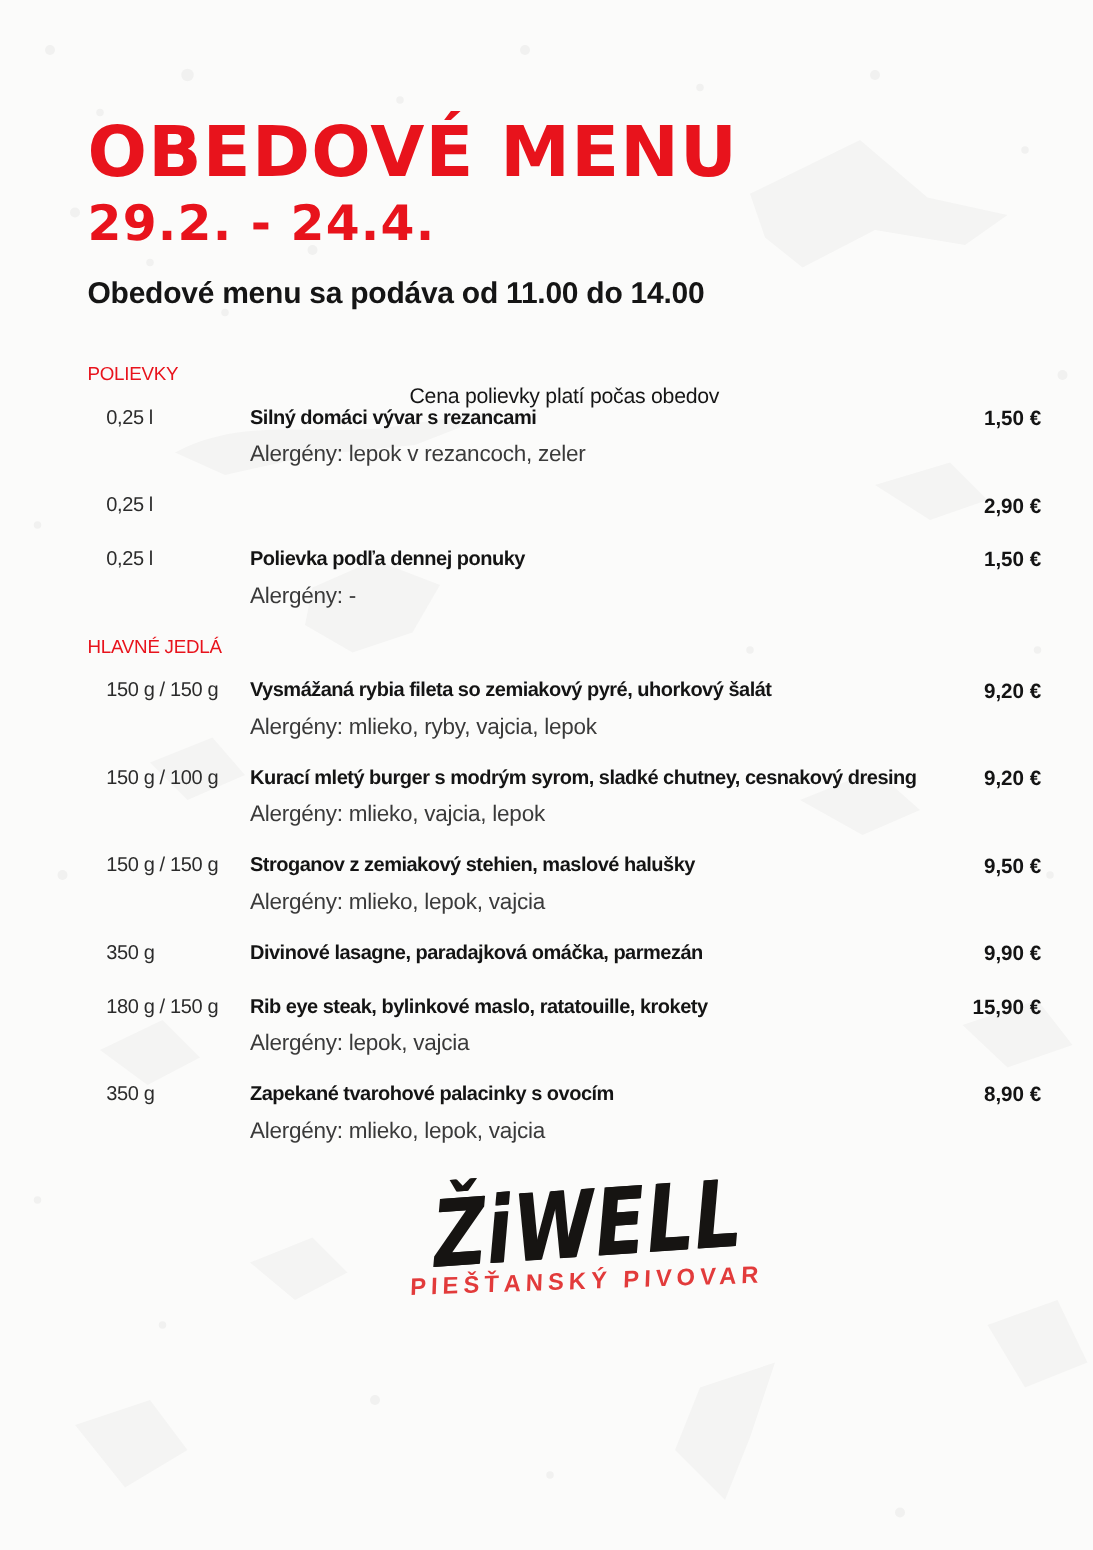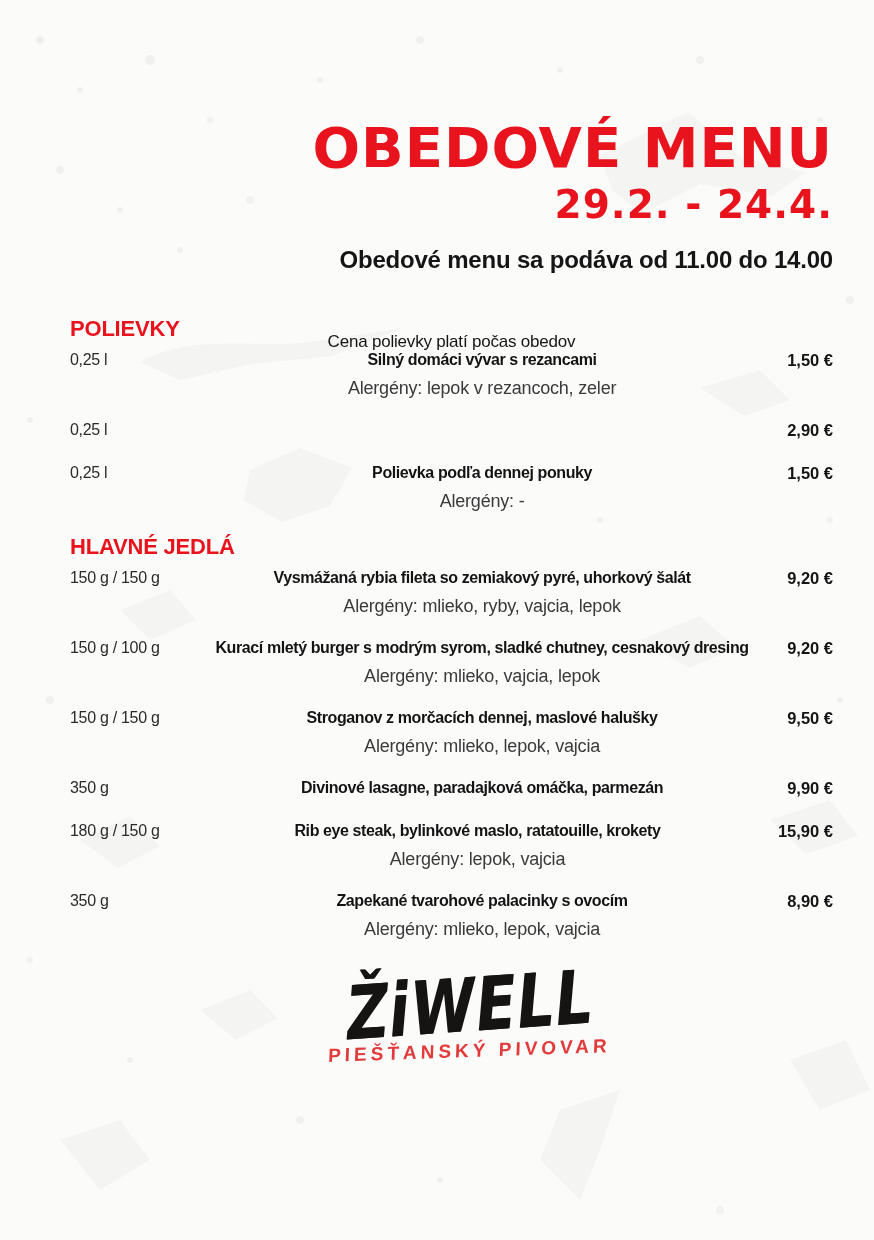--- a/index.html
+++ b/index.html
@@ -9,45 +9,45 @@
     background:#fbfbfa;
     font-family:"Liberation Sans", sans-serif;
     color:#1d1d1d;
     overflow:hidden;
     -webkit-font-smoothing:antialiased;
   }
   .texture { position:absolute; inset:0; z-index:0; pointer-events:none; }
   .content { position:relative; z-index:1; padding:0 41px 0 70px; }
 
   
-  .header { text-align:right; padding-top:120px; }
+  .header { text-align:left; padding-top:95px; }
   .title {
     font-family:"DejaVu Sans", sans-serif;
     font-weight:900; font-size:56px; line-height:1;
     letter-spacing:1px; color:#e8131c;
   }
   .date-range {
     font-family:"DejaVu Sans", sans-serif;
     font-weight:900; font-size:39px; line-height:1;
     letter-spacing:1px; color:#e8131c; margin-top:9px;
   }
   .subtitle { margin-top:22px; font-size:24px; font-weight:700; letter-spacing:-0.2px; color:#151515; }
 
   
   .menu { margin-top:42px; }
   .section-header { position:relative; height:20px; margin-bottom:14px; }
   .section-header.second { margin-top:24px; }
-  .section-label { font-size:22px; font-weight:700; color:#e8131c; letter-spacing:-0.2px; }
+  .section-label { font-size:15px; font-weight:400; color:#e8131c; letter-spacing:-0.2px; }
   .section-note {
     position:absolute; left:0; right:0; top:16px; text-align:center;
     font-size:17px; font-weight:400; color:#151515; letter-spacing:-0.2px;
   }
-  .item { display:grid; grid-template-columns:115px 1fr auto; margin-bottom:23px; }
+  .item { display:grid; grid-template-columns:115px 1fr auto; margin-bottom:23px;margin-left:15px; }
   .qty { font-size:16px; line-height:20px; color:#2b2b2b; letter-spacing:-0.3px; white-space:nowrap; }
-  .dish { min-width:0;text-align:center; }
+  .dish { min-width:0; }
   .dish-name {
     display:block; font-size:16px; line-height:20px; font-weight:700;
     letter-spacing:-0.4px; color:#141414; white-space:nowrap;
   }
   .allergens { display:block; margin-top:9px; font-size:18px; line-height:18px; color:#3a3a3a; letter-spacing:-0.2px; }
   .price { font-size:16.5px; line-height:20px; font-weight:700; color:#141414; white-space:nowrap; padding-left:8px; text-align:right; }
 
   
   .logo { margin-top:30px; text-align:center; transform:translateX(18px); }
   .brand {
@@ -166,21 +166,21 @@
       <div class="dish">
         <span class="dish-name">Kurací mletý burger s modrým syrom, sladké chutney, cesnakový dresing</span>
         <span class="allergens">Alergény: mlieko, vajcia, lepok</span>
       </div>
       <span class="price">9,20 €</span>
     </div>
 
     <div class="item">
       <span class="qty">150 g / 150 g</span>
       <div class="dish">
-        <span class="dish-name">Stroganov z morčacích dennej, maslové halušky</span>
+        <span class="dish-name">Stroganov z zemiakový stehien, maslové halušky</span>
         <span class="allergens">Alergény: mlieko, lepok, vajcia</span>
       </div>
       <span class="price">9,50 €</span>
     </div>
 
     <div class="item">
       <span class="qty">350 g</span>
       <div class="dish">
         <span class="dish-name">Divinové lasagne, paradajková omáčka, parmezán</span>
       </div>

